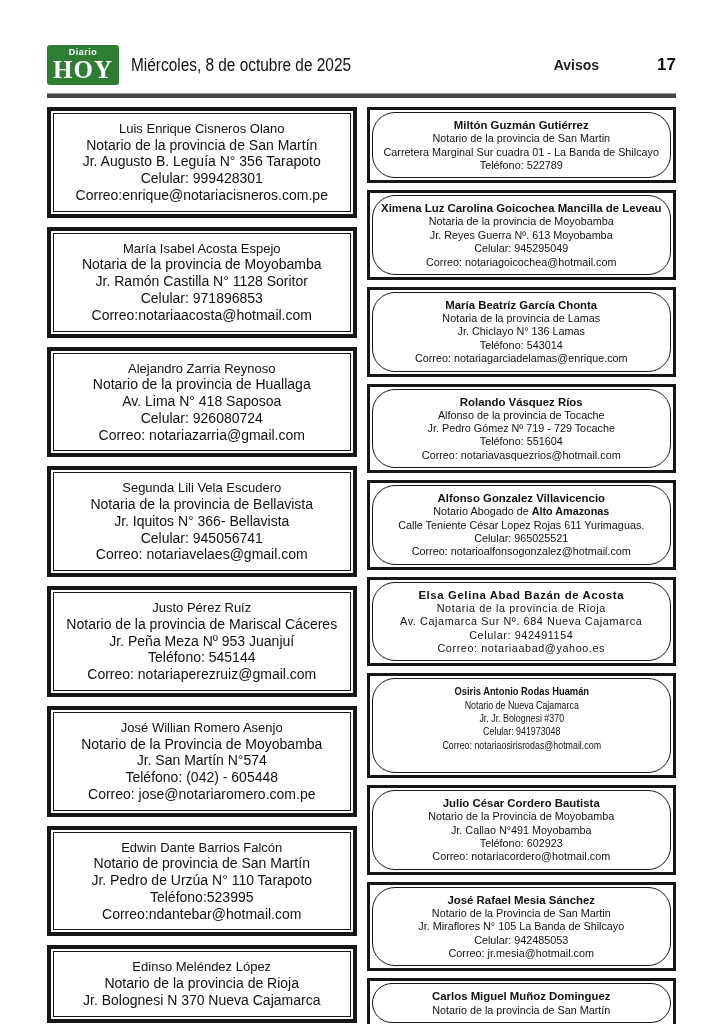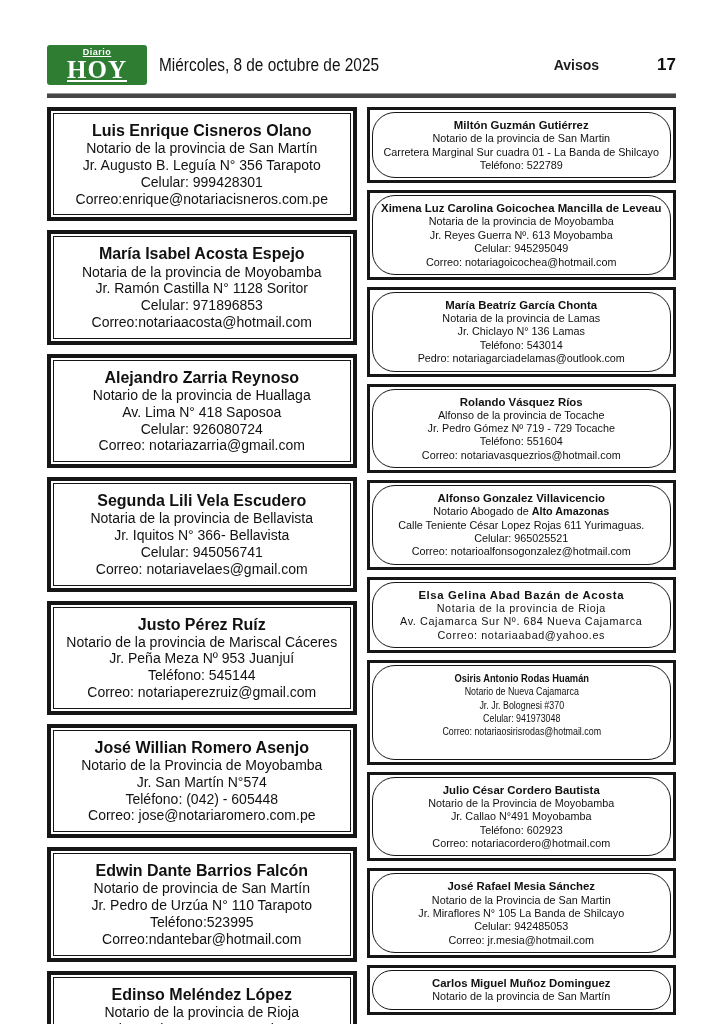--- a/index.html
+++ b/index.html
@@ -4,38 +4,38 @@
 <style>
   html,body { margin:0; padding:0; background:#e8e8e8; }
   body { font-family:"Liberation Sans",sans-serif; color:#111; }
   .page {
     width:723px; min-height:1024px; background:#fff; margin:0 auto;
     box-sizing:border-box; padding:44px 47px 18px;
   }
   
   .header { display:flex; align-items:center; height:42px; }
   .logo {
-    background:var(--logo-green,#2e7d33); color:#fff; width:100px; height:40px;
+    background:var(--logo-green,#2e7d33); color:#fff; width:72px; height:40px;
     display:flex; flex-direction:column; align-items:center; justify-content:center;
-    border-radius:3px; flex:0 0 auto;text-decoration:underline;
+    border-radius:3px; flex:0 0 auto;
   }
   .logo-top { font-size:9px; font-weight:700; letter-spacing:.5px; line-height:1.1; }
   .logo-main { font-family:"Liberation Serif",serif; font-size:25px; font-weight:700; line-height:1; letter-spacing:1px; }
   .date { margin-left:12px; font-size:17.5px; display:inline-block; transform:scaleX(.88); transform-origin:left center; white-space:nowrap; }
   .section-title { margin-left:auto; font-weight:700; font-size:14px; color:#1c1c1c; }
   .page-number { font-weight:700; font-size:17px; margin-left:58px; }
   .rule { height:4px; background:#454545; margin-top:7px; border-top:1px solid #9a9a9a; }
   
   .columns { display:flex; gap:10px; margin-top:9px; align-items:flex-start; }
   .col { flex:1 1 0; min-width:0; }
   
   .card { border:4px solid #161616; background:#fff; margin-bottom:9px; }
   .card-inner { border:1px solid #161616; margin:2px; padding:7px 3px; text-align:center; }
   .card--lg { font-size:14px; line-height:1.2; }
-  .card--lg .name { font-size:16px; font-weight:700; }
+  .card--lg .name { font-size:13px; font-weight:400; }
   .card--sm { border-width:3px; margin-bottom:7px; font-size:10.8px; line-height:1.24; }
   .card--sm .card-inner { padding:5px 3px;border-radius:23px; }
   .card--sm .name { font-size:11.4px; font-weight:700; }
   .line { overflow-wrap:break-word; }
   .spaced .card-inner { letter-spacing:.6px; }
   .condensed .card-inner .line, .condensed .card-inner .name { transform:scaleX(.82); transform-origin:center; }
   .tall .card-inner { padding-bottom:20px; }
   .seg-bold { font-weight:700; }
 </style>
 </head>
@@ -159,21 +159,21 @@
           <div class="line">Correo: notariagoicochea@hotmail.com</div>
         </div>
       </div>
 
       <div class="card card--sm">
         <div class="card-inner">
           <div class="name">María Beatríz García Chonta</div>
           <div class="line">Notaria de la provincia de Lamas</div>
           <div class="line">Jr. Chiclayo N° 136 Lamas</div>
           <div class="line">Teléfono: 543014</div>
-          <div class="line">Pedro: notariagarciadelamas@outlook.com</div>
+          <div class="line">Correo: notariagarciadelamas@enrique.com</div>
         </div>
       </div>
 
       <div class="card card--sm">
         <div class="card-inner">
           <div class="name">Rolando Vásquez Ríos</div>
           <div class="line">Alfonso de la provincia de Tocache</div>
           <div class="line">Jr. Pedro Gómez Nº 719 - 729 Tocache</div>
           <div class="line">Teléfono: 551604</div>
           <div class="line">Correo: notariavasquezrios@hotmail.com</div>
@@ -188,20 +188,21 @@
           <div class="line">Celular: 965025521</div>
           <div class="line">Correo: notarioalfonsogonzalez@hotmail.com</div>
         </div>
       </div>
 
       <div class="card card--sm spaced">
         <div class="card-inner">
           <div class="name">Elsa Gelina Abad Bazán de Acosta</div>
           <div class="line">Notaria de la provincia de Rioja</div>
           <div class="line">Av. Cajamarca Sur Nº. 684 Nueva Cajamarca</div>
+          <div class="line">Celular: 942491154</div>
           <div class="line">Correo: notariaabad@yahoo.es</div>
         </div>
       </div>
 
       <div class="card card--sm condensed tall">
         <div class="card-inner">
           <div class="name">Osiris Antonio Rodas Huamán</div>
           <div class="line">Notario de Nueva Cajamarca</div>
           <div class="line">Jr. Jr. Bolognesi #370</div>
           <div class="line">Celular: 941973048</div>

